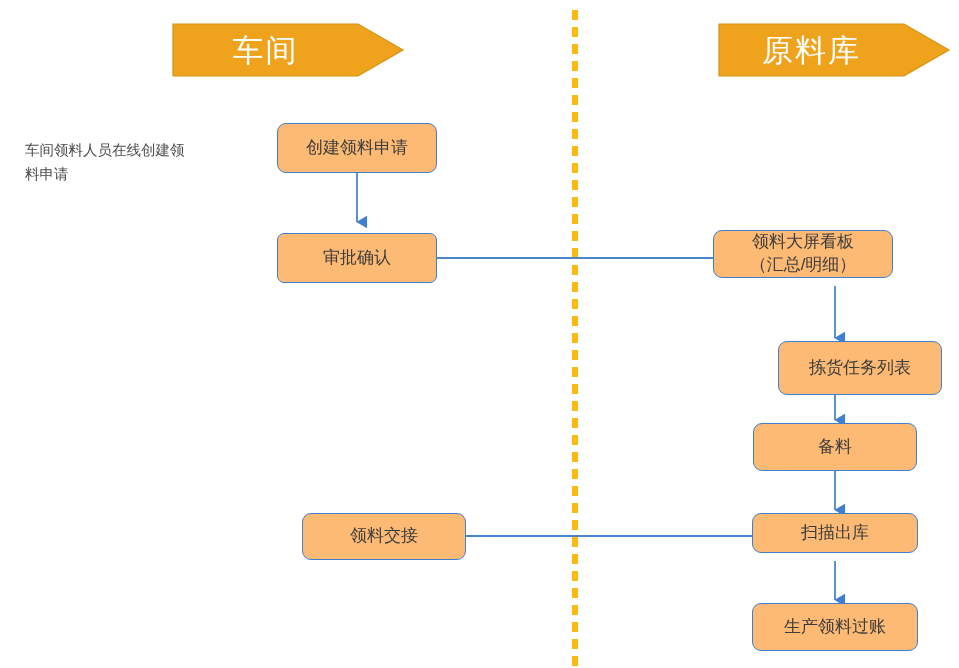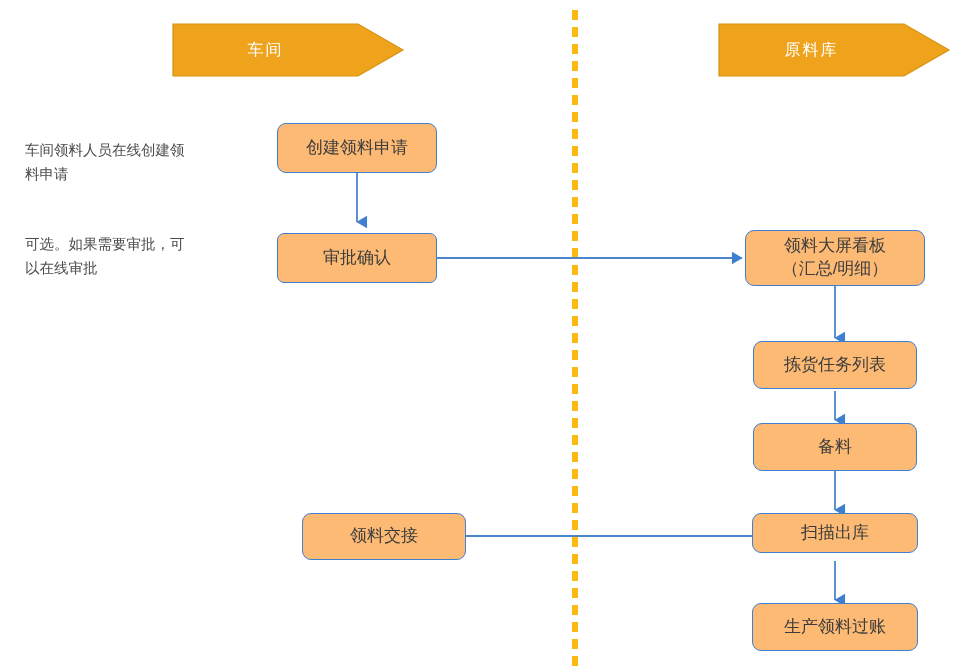--- a/index.html
+++ b/index.html
@@ -28,21 +28,21 @@
   .lane-banner {
     position: absolute;
     display: flex;
     align-items: center;
     justify-content: center;
   }
   .lane-banner .banner-label {
     position: relative;
     z-index: 2;
     color: #ffffff;
-    font-size: 16px;
+    font-size: 31px;
     letter-spacing: 2px;
     line-height: 1;
     text-align: center;
     pointer-events: none;
   }
   
   .node {
     position: absolute;
     box-sizing: border-box;
     border: 1.6px solid #3f7fd0;
@@ -109,33 +109,31 @@
     <span class="banner-label">车间</span>
   </div>
 
   <div class="lane-banner" style="left:719px; top:24px; width:185px; height:52px;">
     <span class="banner-label">原料库</span>
   </div>
 
   <div class="note" style="left:25px; top:133px; width:215px;margin-top:6px;">车间领料人员在线创建领
 料申请</div>
 
-  <div class="note" style="left:25px; top:233px; width:220px;">可选。如果需要审批，可
-以在线审批</div>
 
   <div class="node" style="left:277px; top:123px; width:160px; height:50px;">创建领料申请</div>
 
   <div class="node" style="left:277px; top:233px; width:160px; height:50px;border-radius:7px;">审批确认</div>
 
   <div class="node" style="left:282px; top:513px; width:164px; height:47px;margin-left:20px;">领料交接</div>
 
-  <div class="node" style="left:745px; top:230px; width:180px; height:56px;">领料大屏看板
+  <div class="node" style="left:713px; top:230px; width:180px; height:48px;">领料大屏看板
 （汇总/明细）</div>
 
-  <div class="node" style="left:753px; top:341px; width:164px; height:48px;">拣货任务列表</div>
+  <div class="node" style="left:778px; top:341px; width:164px; height:54px;">拣货任务列表</div>
 
   <div class="node" style="left:753px; top:423px; width:164px; height:48px;">备料</div>
 
   <div class="node" style="left:752px; top:513px; width:166px; height:40px;">扫描出库</div>
 
   <div class="node" style="left:752px; top:603px; width:166px; height:48px;">生产领料过账</div>
 
 </div>
 
 </body></html>

